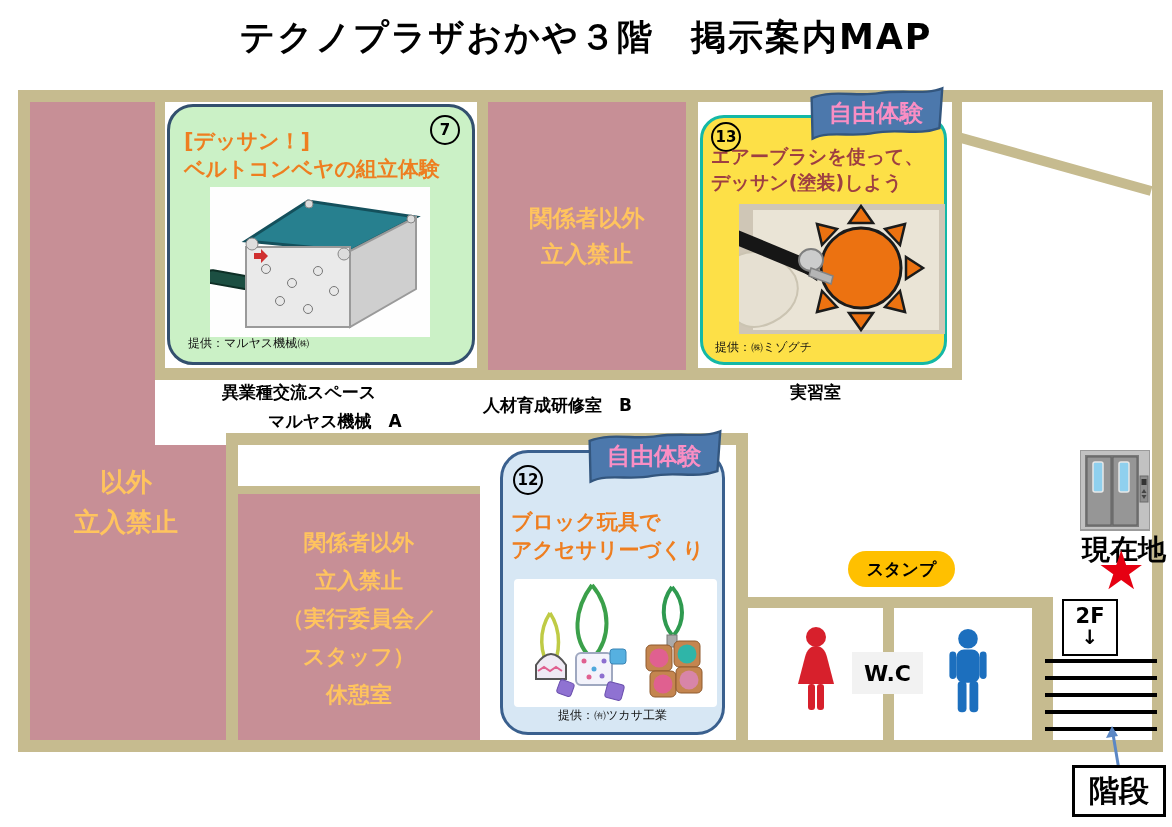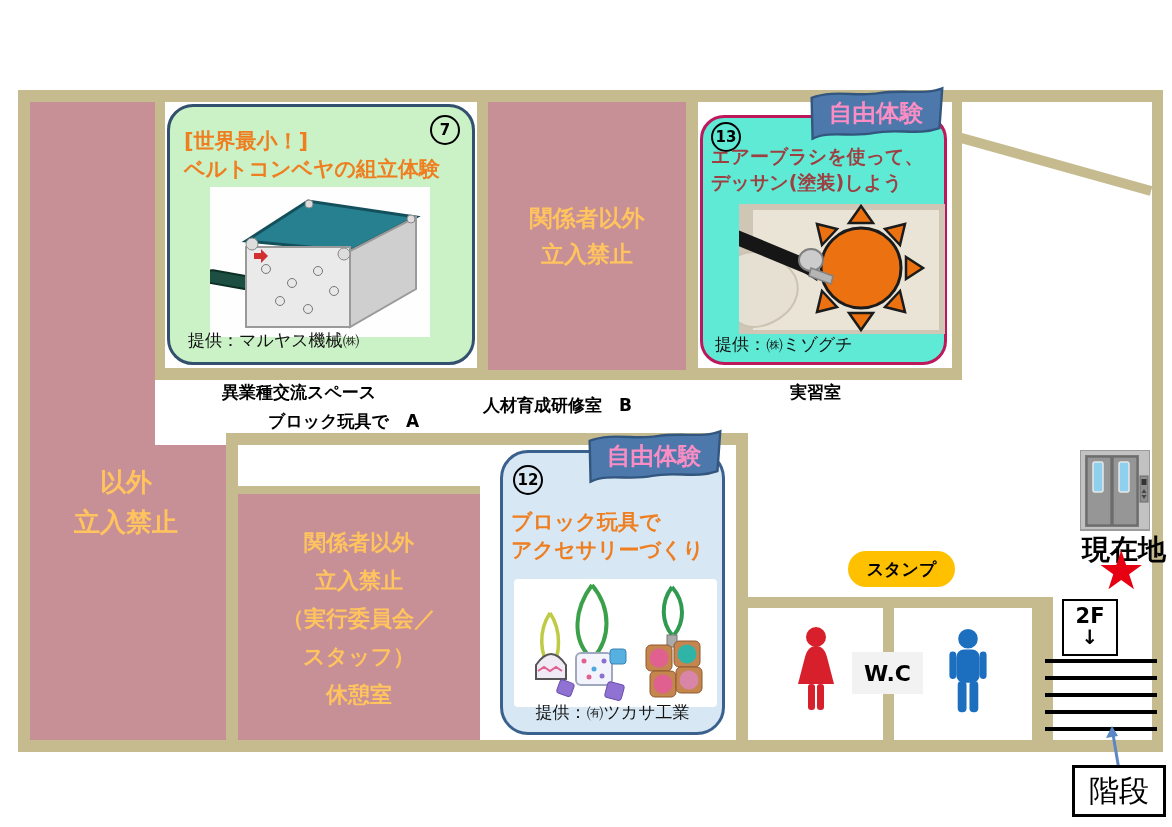--- a/index.html
+++ b/index.html
@@ -8,56 +8,57 @@
   .abs{position:absolute;}
   .wall{position:absolute;background:#C6BB8F;}
   .pink{position:absolute;background:#C78F96;}
   .ytext{position:absolute;color:#FFC45E;font-weight:bold;text-align:center;}
   .title{position:absolute;left:0;top:14px;width:1172px;text-align:center;
          font-size:35px;font-weight:bold;color:#000;letter-spacing:2px;}
   .roomlabel{position:absolute;font-size:17px;font-weight:bold;color:#000;white-space:nowrap;}
   .booth{position:absolute;box-sizing:border-box;}
   .booth7{left:167px;top:104px;width:308px;height:261px;background:#CBF1C6;
           border:3px solid #33506E;border-radius:26px;}
-  .booth13{left:700px;top:115px;width:247px;height:250px;background:#5eead4;
-          border:3px solid #be185d;border-radius:24px;}
+  .booth13{left:700px;top:115px;width:247px;height:250px;background:#fde047;
+          border:3px solid #14b8a6;border-radius:24px;}
   .booth12{left:500px;top:450px;width:225px;height:285px;background:#D7E7F4;
           border:3px solid #3A608E;border-radius:28px;}
   .numcircle{position:absolute;width:26px;height:26px;border:2px solid #000;border-radius:50%;
           display:flex;align-items:center;justify-content:center;font-size:15px;font-weight:bold;
           color:#000;background:transparent;}
   .orange{color:#EE7E20;font-weight:bold;}
   .dred{color:#9E3F42;font-weight:bold;}
-  .provider{position:absolute;font-size:17px;color:#111;white-space:nowrap;
+  .provider{position:absolute;font-size:12px;color:#111;white-space:nowrap;
           font-family:"Liberation Serif",serif;}
   .badge{position:absolute;width:142px;height:58px;z-index:6;}
   .photo{position:absolute;}
   .stamp{position:absolute;left:848px;top:551px;width:107px;height:36px;background:#FFC000;
          border-radius:18px;display:flex;align-items:center;justify-content:center;
          color:#000000;font-weight:bold;font-size:17px;z-index:4;}
   .wcbox{position:absolute;left:852px;top:652px;width:71px;height:42px;background:#F2F2F2;
          display:flex;align-items:center;justify-content:center;font-weight:bold;font-size:22px;
          color:#000;z-index:5;}
   .sign2f{position:absolute;left:1062px;top:599px;width:56px;height:57px;background:#fff;
          border:2px solid #000;z-index:5;text-align:center;line-height:1.05;
          font-weight:bold;font-size:21px;padding-top:4px;box-sizing:border-box;}
   .stair{position:absolute;left:1045px;width:112px;height:4px;background:#000;z-index:4;}
   .kaidan{position:absolute;left:1072px;top:765px;width:94px;height:52px;background:#fff;
          border:3px solid #000;display:flex;align-items:center;justify-content:center;
-         font-size:30px;font-weight:normal;z-index:5;box-sizing:border-box;}
+         font-size:30px;font-weight:bold;z-index:5;box-sizing:border-box;}
   .genzaichi{position:absolute;left:1082px;top:531px;font-size:28px;font-weight:600;
          font-family:"Liberation Serif",serif;z-index:5;white-space:nowrap;}
   .star{position:absolute;left:1097px;top:544px;font-size:54px;line-height:1;color:#E60012;z-index:5;}
   .z1{z-index:1}.z2{z-index:2}.z3{z-index:3}.z4{z-index:4}.z5{z-index:5}
 </style>
 </head>
 <body>
 
 <div id="stage">
 
+  <div class="title">テクノプラザおかや３階　掲示案内MAP</div>
 
   <div class="wall z1" style="left:18px;top:90px;width:1145px;height:12px"></div>
   <div class="wall z1" style="left:18px;top:90px;width:12px;height:662px"></div>
   <div class="wall z1" style="left:18px;top:740px;width:1145px;height:12px"></div>
   <div class="wall z1" style="left:1152px;top:90px;width:11px;height:662px"></div>
   <div class="wall z1" style="left:155px;top:102px;width:10px;height:278px"></div>
   <div class="wall z1" style="left:477px;top:102px;width:11px;height:278px"></div>
   <div class="wall z1" style="left:686px;top:102px;width:12px;height:278px"></div>
   <div class="wall z1" style="left:952px;top:90px;width:10px;height:290px"></div>
   <div class="wall z1" style="left:155px;top:368px;width:807px;height:12px"></div>
@@ -87,26 +88,26 @@
   <div class="ytext z3" style="left:238px;top:524px;width:242px;font-size:22px;line-height:38px">
     <div>関係者以外</div>
     <div>立入禁止</div>
     <div>（実行委員会／</div>
     <div>スタッフ）</div>
     <div>休憩室</div>
   </div>
 
   <div class="roomlabel z3" style="left:222px;top:381px">異業種交流スペース</div>
   <div class="roomlabel z3" style="left:790px;top:381px">実習室</div>
-  <div class="roomlabel z3" style="left:268px;top:410px">ブロック玩具で　A</div>
+  <div class="roomlabel z3" style="left:268px;top:410px">マルヤス機械　A</div>
   <div class="roomlabel z3" style="left:483px;top:394px">人材育成研修室　B</div>
 
   <div class="booth booth7 z3">
     <div class="numcircle" style="right:12px;top:8px">7</div>
-    <div class="abs orange" style="left:14px;top:20px;font-size:21px">[世界最小！]</div>
+    <div class="abs orange" style="left:14px;top:20px;font-size:21px">[デッサン！]</div>
     <div class="abs orange" style="left:14px;top:48px;font-size:21px">ベルトコンベヤの組立体験</div>
     <svg class="photo" style="left:40px;top:80px" width="220" height="150" viewBox="0 0 220 150">
       <rect x="-10" y="-6" width="240" height="162" fill="#FEFEFE"></rect>
       <rect x="-4" y="86" width="46" height="13" rx="6" fill="#1C4F42" stroke="#0E2F26" stroke-width="2" transform="rotate(10 18 92)"></rect>
       <polygon points="36,54 98,14 206,30 140,64" fill="#27808F" stroke="#14505C" stroke-width="3"></polygon>
       <polygon points="140,64 206,30 206,102 140,140" fill="#CFCFCF" stroke="#9A9A9A" stroke-width="2"></polygon>
       <rect x="36" y="60" width="104" height="80" fill="#EAEAEA" stroke="#9A9A9A" stroke-width="2"></rect>
       <circle cx="42" cy="57" r="6" fill="#DDD" stroke="#888"></circle>
         <circle cx="134" cy="67" r="6" fill="#DDD" stroke="#888"></circle>
       <circle cx="99" cy="17" r="4" fill="#DDD" stroke="#888"></circle>

